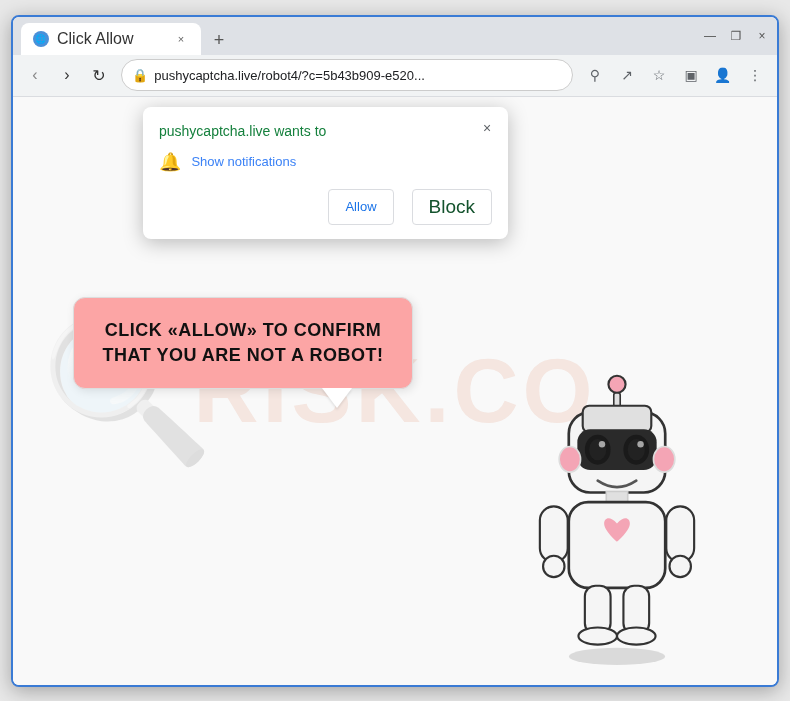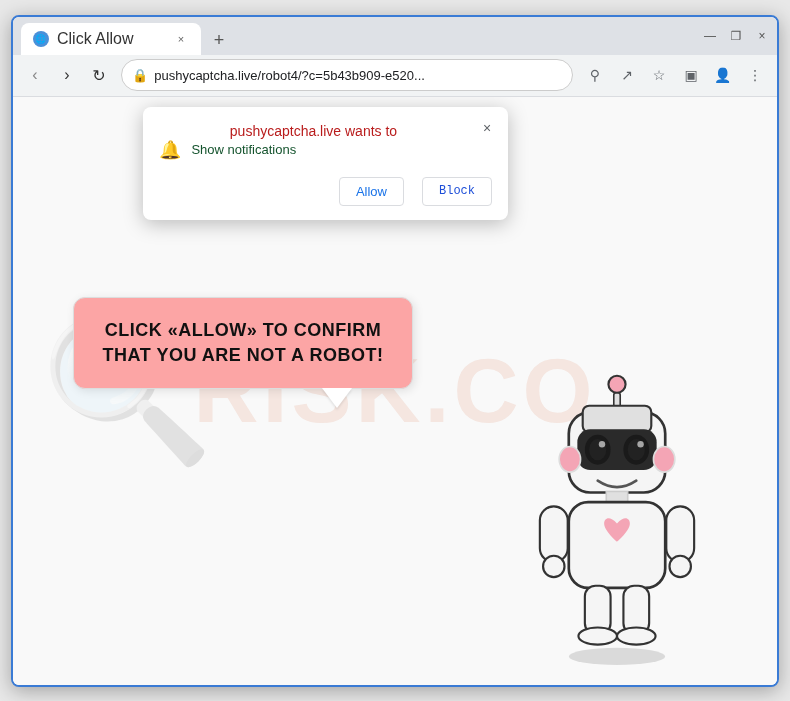--- a/index.html
+++ b/index.html
@@ -241,40 +241,40 @@
       align-items: center;
       justify-content: center;
       font-size: 14px;
       color: #5f6368;
       cursor: pointer;
       border-radius: 50%;
     }
 
     .popup-title {
       font-size: 14px;
-      color: #b91c1c;
+      color: #15803d;
+      margin-bottom: 12px;
       padding-right: 24px;
-      text-align: center;
     }
 
     .popup-row {
       display: flex;
       align-items: center;
       gap: 10px;
       margin-bottom: 16px;
     }
 
     .bell-icon {
       font-size: 18px;
       color: #5f6368;
     }
 
     .popup-description {
       font-size: 13px;
-      color: #14532d;
+      color: #3b82f6;
     }
 
     .popup-buttons {
       display: flex;
       justify-content: flex-end;
       gap: 18px;
     }
 
     .btn-allow {
       padding: 6px 16px;
@@ -282,27 +282,27 @@
       color: #1a73e8;
       background: transparent;
       border: 1px solid #dadce0;
       border-radius: 4px;
       cursor: pointer;
       font-family: inherit;
     }
 
     .btn-block {
       padding: 6px 16px;
-      font-size: 12px;
-      color: #1d4ed8;
+      font-size: 19px;
+      color: #14532d;
       background: transparent;
       border: 1px solid #dadce0;
       border-radius: 4px;
       cursor: pointer;
-      font-family: Liberation Mono, monospace;
+      font-family: Liberation Sans, sans-serif;
     }
 
     
     .speech-bubble {
       position: absolute;
       top: 200px;
       left: 60px;
       background: #fca5a5;
       border: 1px solid #ddd;
       border-radius: 12px;

